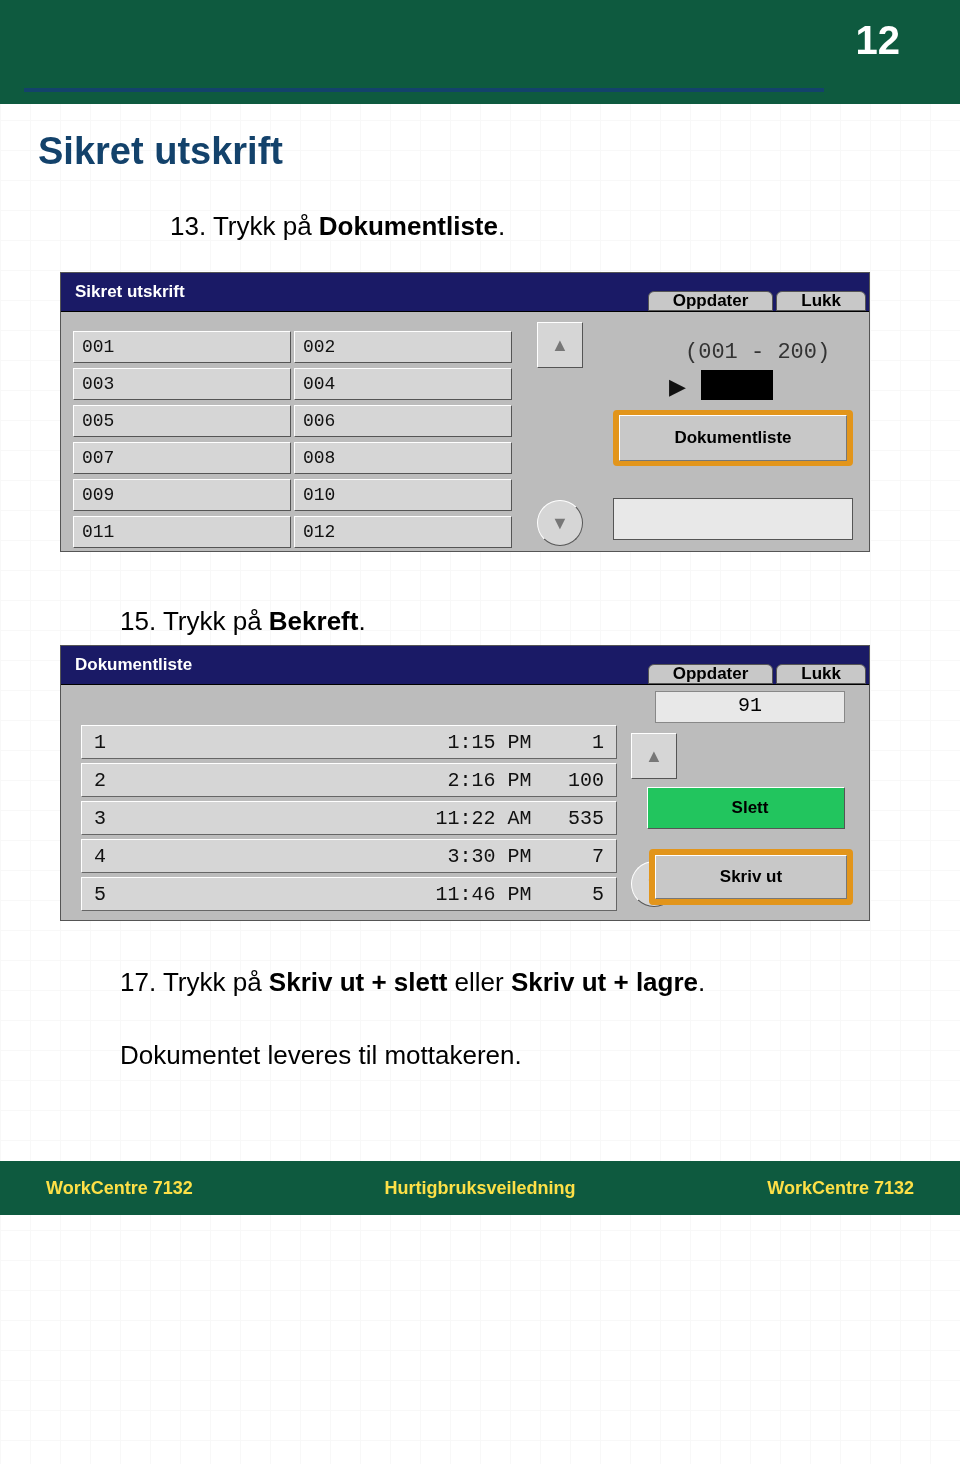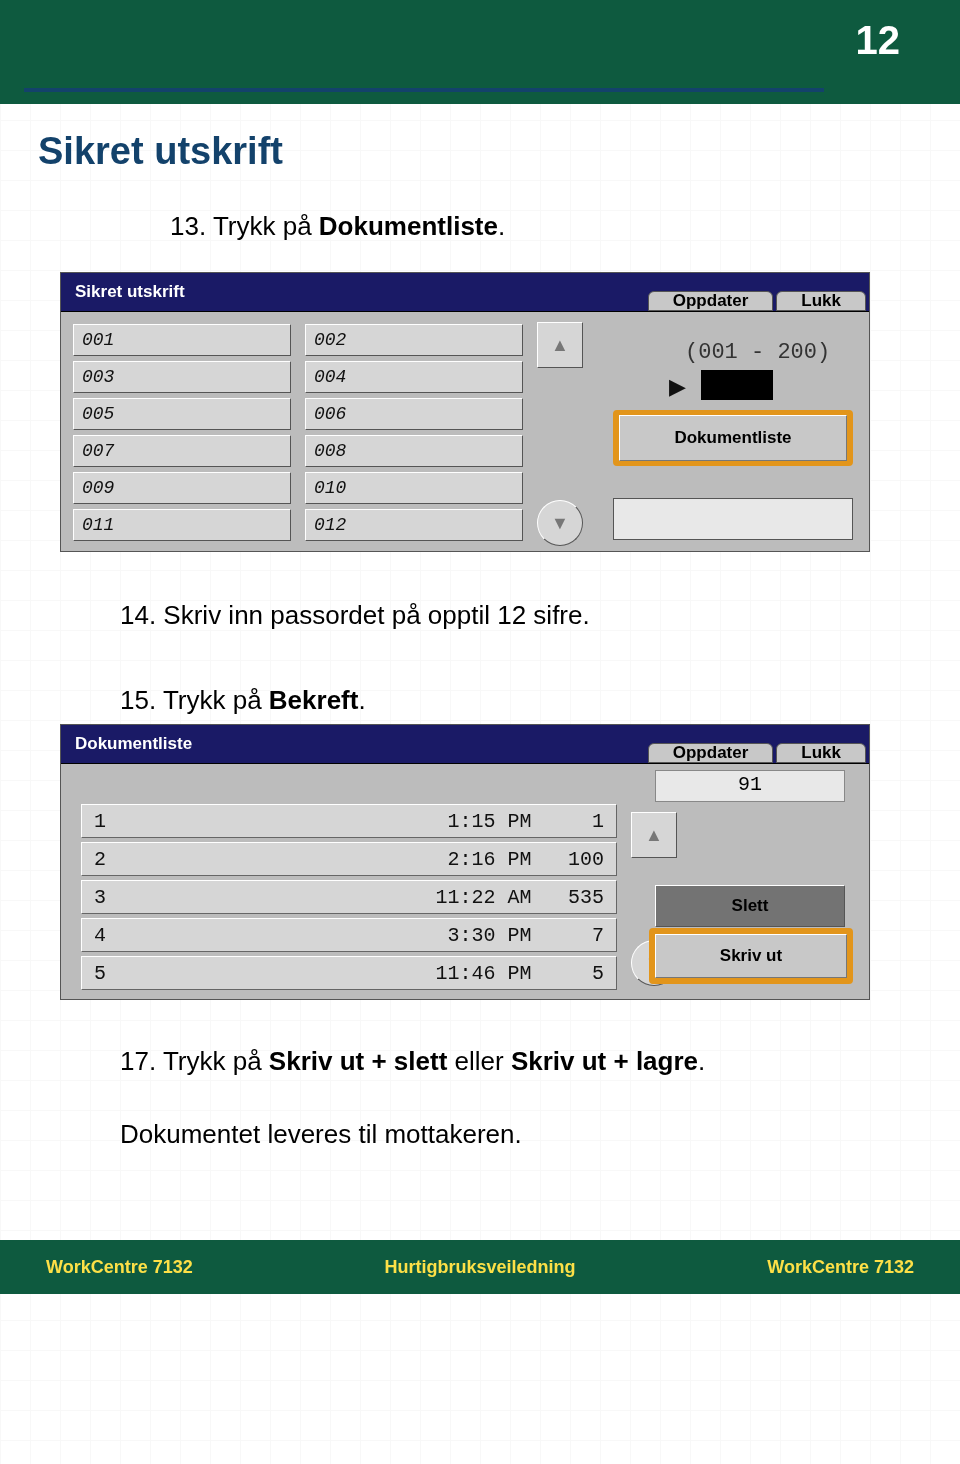--- a/index.html
+++ b/index.html
@@ -105,24 +105,23 @@
     position: relative;
     padding: 10px 12px 10px 12px;
     height: calc(100% - 38px);
     box-sizing: border-box;
   }
 
   
   .p1-cols {
     position: absolute;
     left: 12px;
-    top: 12px;
-    display: flex;
-    gap: 14px;
-    font-style: italic;
+    top: 19px;
+    display: flex;
+    gap: 3px;
   }
   .p1-col {
     display: flex;
     flex-direction: column;
     gap: 5px;
   }
   .list-item-btn {
     background: #d6d6d6;
     border: 1px solid #555;
     border-top-color: #fff;
@@ -255,32 +254,33 @@
   .p2-row .c1 { width: 300px; }
   .p2-row .c2 { width: 150px; text-align: right; padding-right: 24px; }
   .p2-row .c3 { width: 50px; text-align: right; }
 
   .p2-up { left: 570px; top: 48px; }
   .p2-down { left: 570px; top: 176px; border-radius: 50%; }
 
   .p2-slett {
     position: absolute;
     right: 24px;
-    top: 121px;
+    top: 102px;
     width: 188px;
     height: 40px;
-    background: #737373;
+    background: #22c55e;
     border: 1px solid #555;
     border-top-color: #fff;
     border-left-color: #fff;
     display: flex;
     align-items: center;
     justify-content: center;
     font-size: 17px;
     font-weight: bold;
+    padding-left: 8px;
   }
   .p2-print-wrap {
     position: absolute;
     right: 16px;
     top: 164px;
     width: 204px;
     height: 56px;
     border: 6px solid #e2951b;
     border-radius: 4px;
     box-sizing: border-box;
@@ -360,21 +360,20 @@
         <div class="range-label">(001 - 200)</div>
         <div class="p1-play">▶</div>
         <div class="p1-blackbox"></div>
         <div class="doc-btn-wrap">
           <div class="doc-btn">Dokumentliste</div>
         </div>
         <div class="p1-bottombox"></div>
       </div>
     </div>
 
-    <div class="step step-14">14.  Skriv inn passordet på opptil 12 sifre.</div>
     <div class="step step-15">
       <span>15.  Trykk på </span><span class="bold">Bekreft</span><span>.</span>
     </div>
 
     <div class="panel panel2">
       <div class="panel-titlebar">
         <div class="tb-title">Dokumentliste</div>
         <div class="tb-btn">Oppdater</div>
         <div class="tb-btn">Lukk</div>
       </div>

